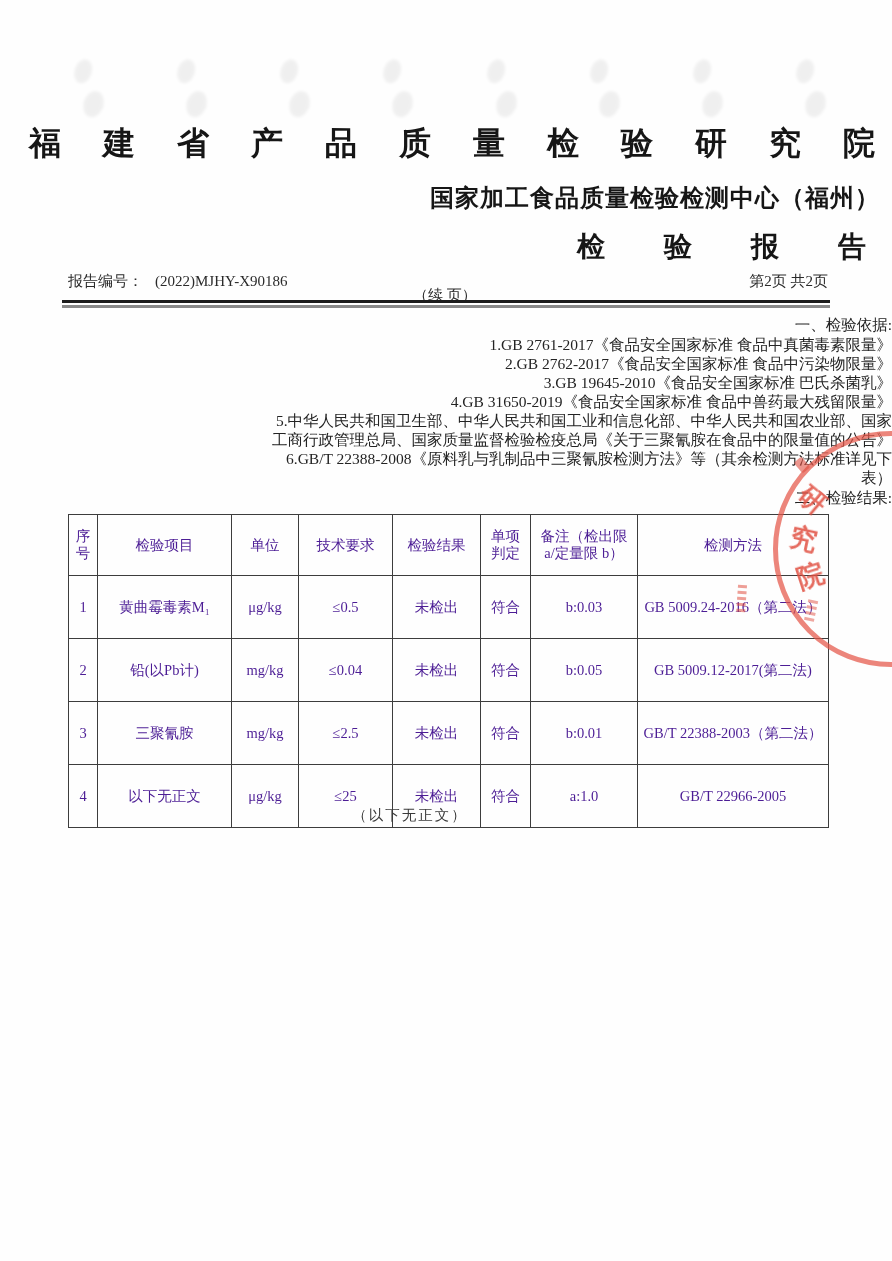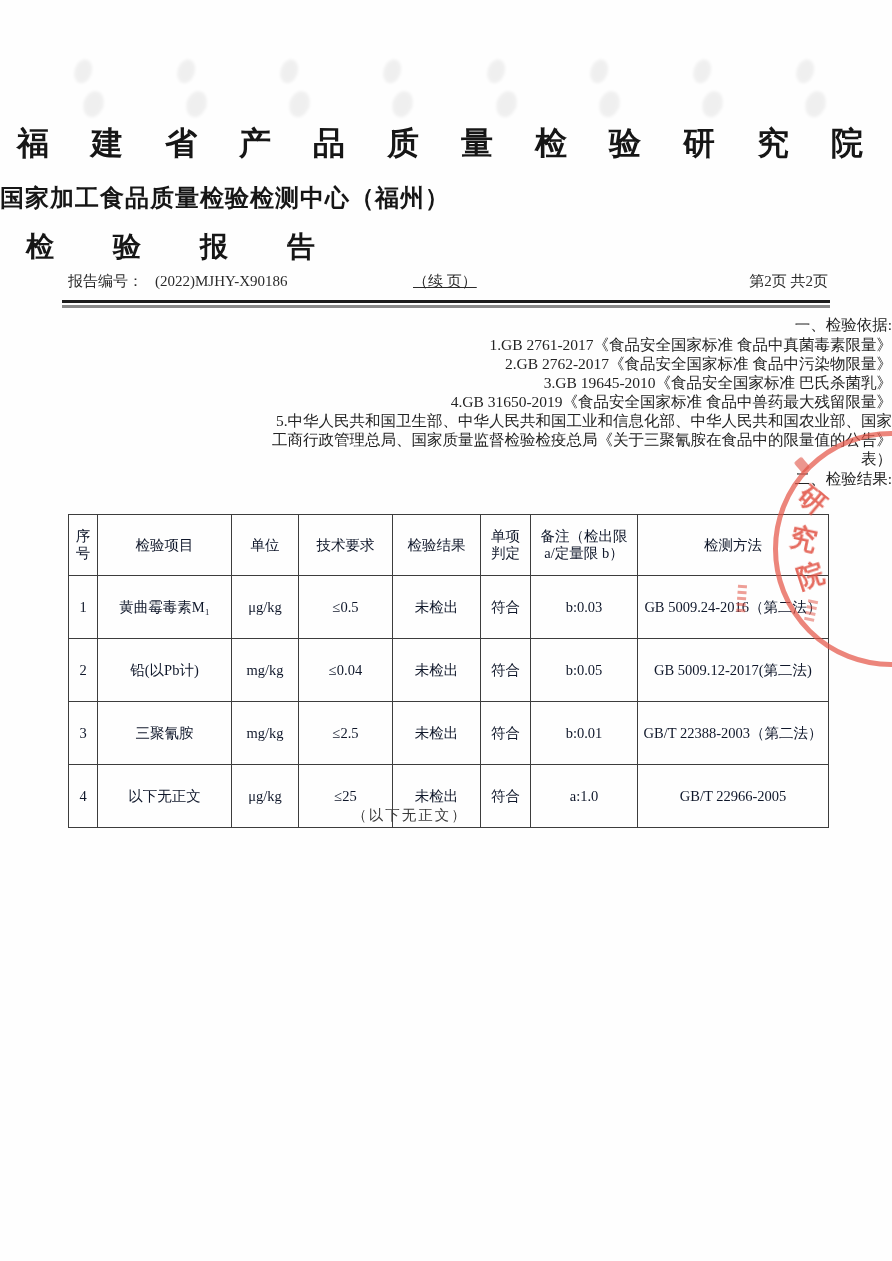--- a/index.html
+++ b/index.html
@@ -13,41 +13,41 @@
     color:#1f1f1f;
   }
   
   .ghost-row{position:absolute;left:60px;top:58px;width:780px;height:66px;display:flex;justify-content:space-between;pointer-events:none;}
   .ghost-blob{width:58px;height:62px;opacity:.055;filter:blur(1.5px);
     background:
       radial-gradient(ellipse 14px 20px at 18px 16px,#000 60%,transparent 62%),
       radial-gradient(ellipse 16px 22px at 38px 44px,#000 60%,transparent 62%);
     transform:rotate(18deg);}
   
-  .title-block{position:absolute;left:0;top:122px;width:100%;text-align:left;font-family:Liberation Serif, serif;}
+  .title-block{position:absolute;left:0;top:122px;width:100%;text-align:right;font-family:Liberation Serif, serif;}
   .t1{font-size:32px;font-weight:bold;letter-spacing:17px;margin:0 0 0 17px;color:#161616;}
   .t2{font-size:24px;font-weight:bold;letter-spacing:1px;margin:16px 12px 0 0;color:#161616;}
   .t3{font-size:28px;font-weight:bold;letter-spacing:26px;margin:14px 0 0 26px;color:#161616;}
   
   .meta-row{position:absolute;left:68px;top:272px;width:760px;font-size:15px;color:#2a2a2a;}
   .meta-left{position:absolute;left:0;top:0;}
   .meta-no{margin-left:12px;font-family:"Liberation Serif","DejaVu Serif",serif;}
-  .meta-center{position:absolute;left:345px;top:0;text-decoration:underline;}
+  .meta-center{position:absolute;left:345px;top:14px;text-decoration:underline;}
   .meta-right{position:absolute;right:0;top:0;}
   .rule{position:absolute;left:62px;top:300px;width:768px;height:3px;background:#1c1c1c;border-bottom:2px solid #fff;box-shadow:0 3px 0 rgba(40,40,40,.55);}
   
   .doc-body{position:absolute;left:0;top:314px;width:892px;font-size:15.5px;line-height:19px;color:#232323;}
   .doc-body p{margin:0;text-align:right;}
   .sec{margin-left:112px !important;line-height:21px !important;}
   .item{margin-left:130px !important;}
   .wrap{margin-left:126px !important;}
   .paren{margin-left:137px !important;}
   .sec2{margin-left:118px !important;line-height:21px !important;}
   
-  table.results{position:absolute;left:68px;top:514px;width:760px;border-collapse:collapse;table-layout:fixed;font-size:14.5px;color:#0f172a;}
+  table.results{position:absolute;left:68px;top:514px;width:760px;border-collapse:collapse;table-layout:fixed;font-size:14.5px;color:#4c1d95;}
   table.results th,table.results td{border:1.5px solid #3d3d3d;padding:2px 4px;text-align:center;font-weight:normal;vertical-align:middle;}
   table.results th{height:56px;line-height:17px;font-size:14.5px;}
   table.results td{height:58px;}
   td.cell-item{text-align:left;padding-left:12px;}
   td.cell-method{text-align:left;padding-left:14px;}
   col.c-no{width:29px}col.c-item{width:134px}col.c-unit{width:67px}col.c-req{width:94px}
   col.c-res{width:88px}col.c-jud{width:50px}col.c-note{width:107px}col.c-meth{width:191px}
   .after-table{position:absolute;left:0;top:806px;width:820px;text-align:center;font-size:14.5px;color:#3a3a3a;letter-spacing:2px;font-family:Liberation Serif, serif;}
   
   .stamp{position:absolute;left:0;top:0;width:892px;height:1261px;pointer-events:none;}
@@ -97,20 +97,21 @@
   <div class="rule"></div>
 
   <div class="doc-body">
     <p class="sec">一、检验依据:</p>
     <p class="item">1.GB 2761-2017《食品安全国家标准 食品中真菌毒素限量》</p>
     <p class="item">2.GB 2762-2017《食品安全国家标准 食品中污染物限量》</p>
     <p class="item">3.GB 19645-2010《食品安全国家标准 巴氏杀菌乳》</p>
     <p class="item">4.GB 31650-2019《食品安全国家标准 食品中兽药最大残留限量》</p>
     <p class="item">5.中华人民共和国卫生部、中华人民共和国工业和信息化部、中华人民共和国农业部、国家</p>
     <p class="wrap">工商行政管理总局、国家质量监督检验检疫总局《关于三聚氰胺在食品中的限量值的公告》</p>
+    <p class="item">6.GB/T 22388-2008《原料乳与乳制品中三聚氰胺检测方法》等（其余检测方法标准详见下</p>
     <p class="wrap">表）</p>
     <p class="sec2">二、检验结果:</p>
   </div>
 
   <table class="results">
     <colgroup>
       <col class="c-no">
         <col class="c-item">
         <col class="c-unit">
         <col class="c-req">

